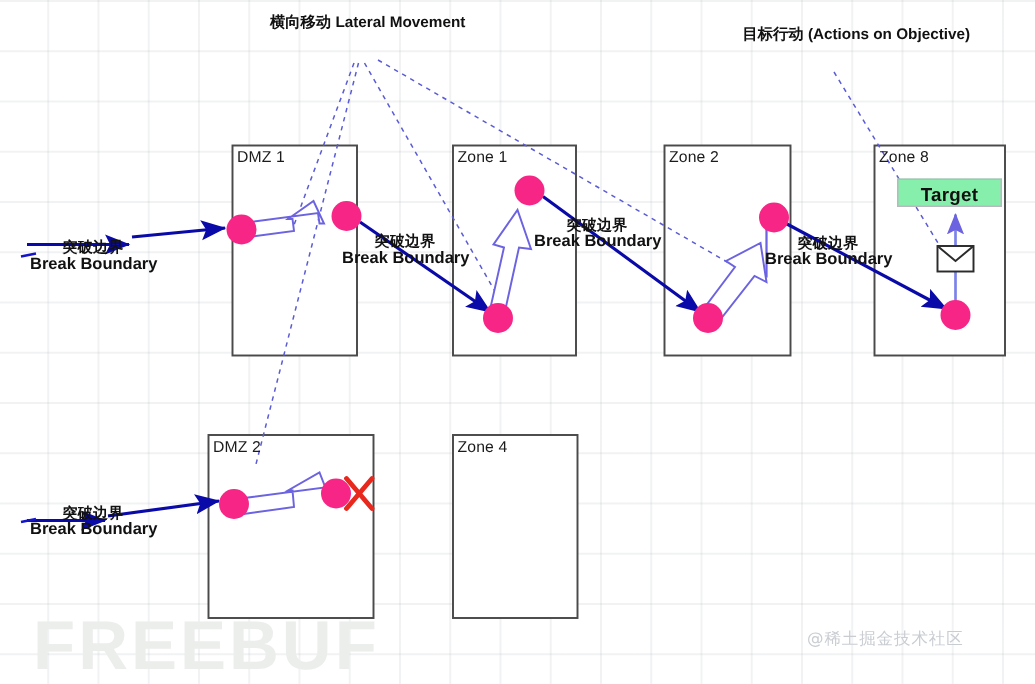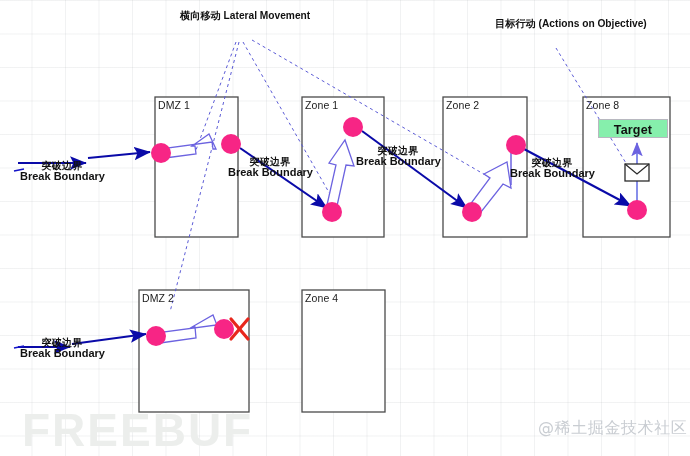--- a/index.html
+++ b/index.html
@@ -66,21 +66,21 @@
 
   .wm-freebuf{
     position:absolute;left:22px;top:403px;
     font-size:46px;font-weight:bold;letter-spacing:2px;
     color:#eceeec;
     font-family:"Liberation Sans","DejaVu Sans",sans-serif;
     user-select:none;
   }
   .wm-right{
     position:absolute;left:538px;top:418px;
-    font-size:16px;color:#c9cdd2;letter-spacing:.6px;
+    font-size:11px;color:#c9cdd2;letter-spacing:.6px;
     font-family:"DejaVu Sans","Liberation Sans",sans-serif;
     user-select:none;
   }
 </style>
 </head>
 <body>
 
 <div id="canvas"></div>
 
 <svg id="svgroot" viewBox="0 0 690 456" xmlns="http://www.w3.org/2000/svg">

